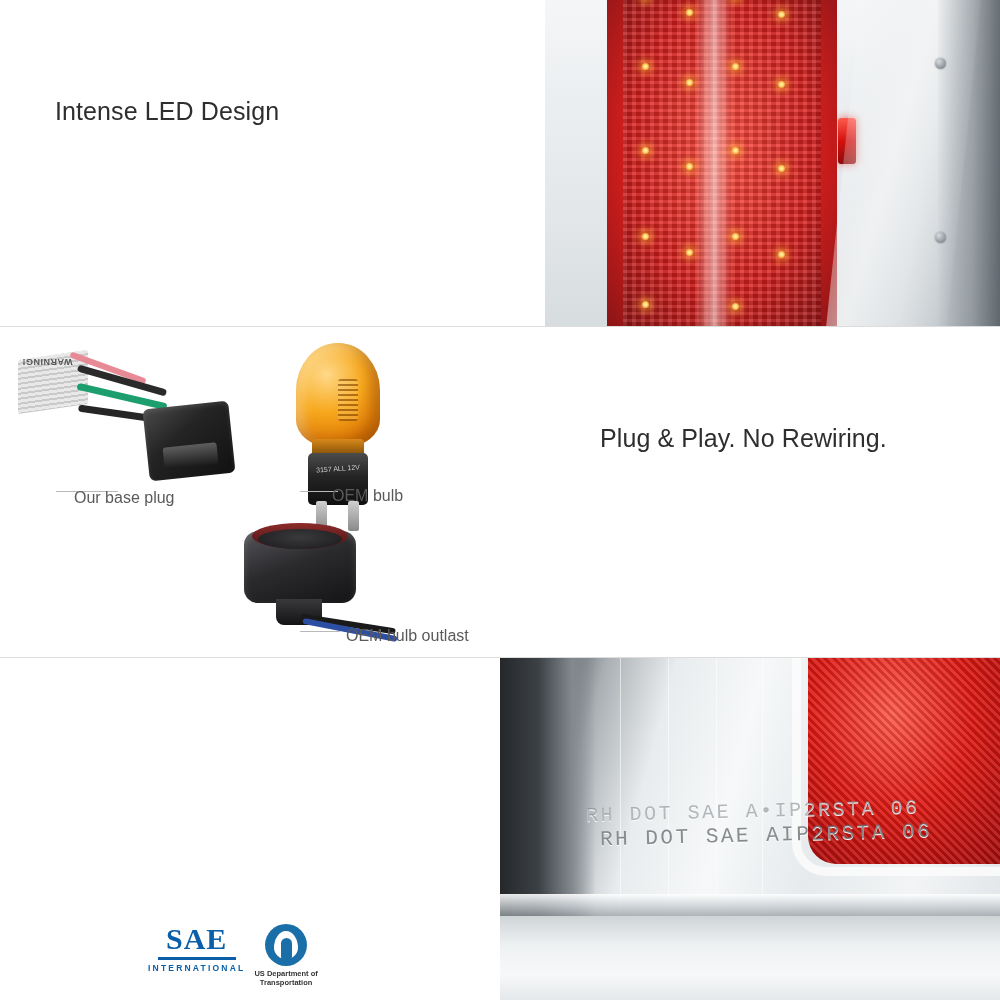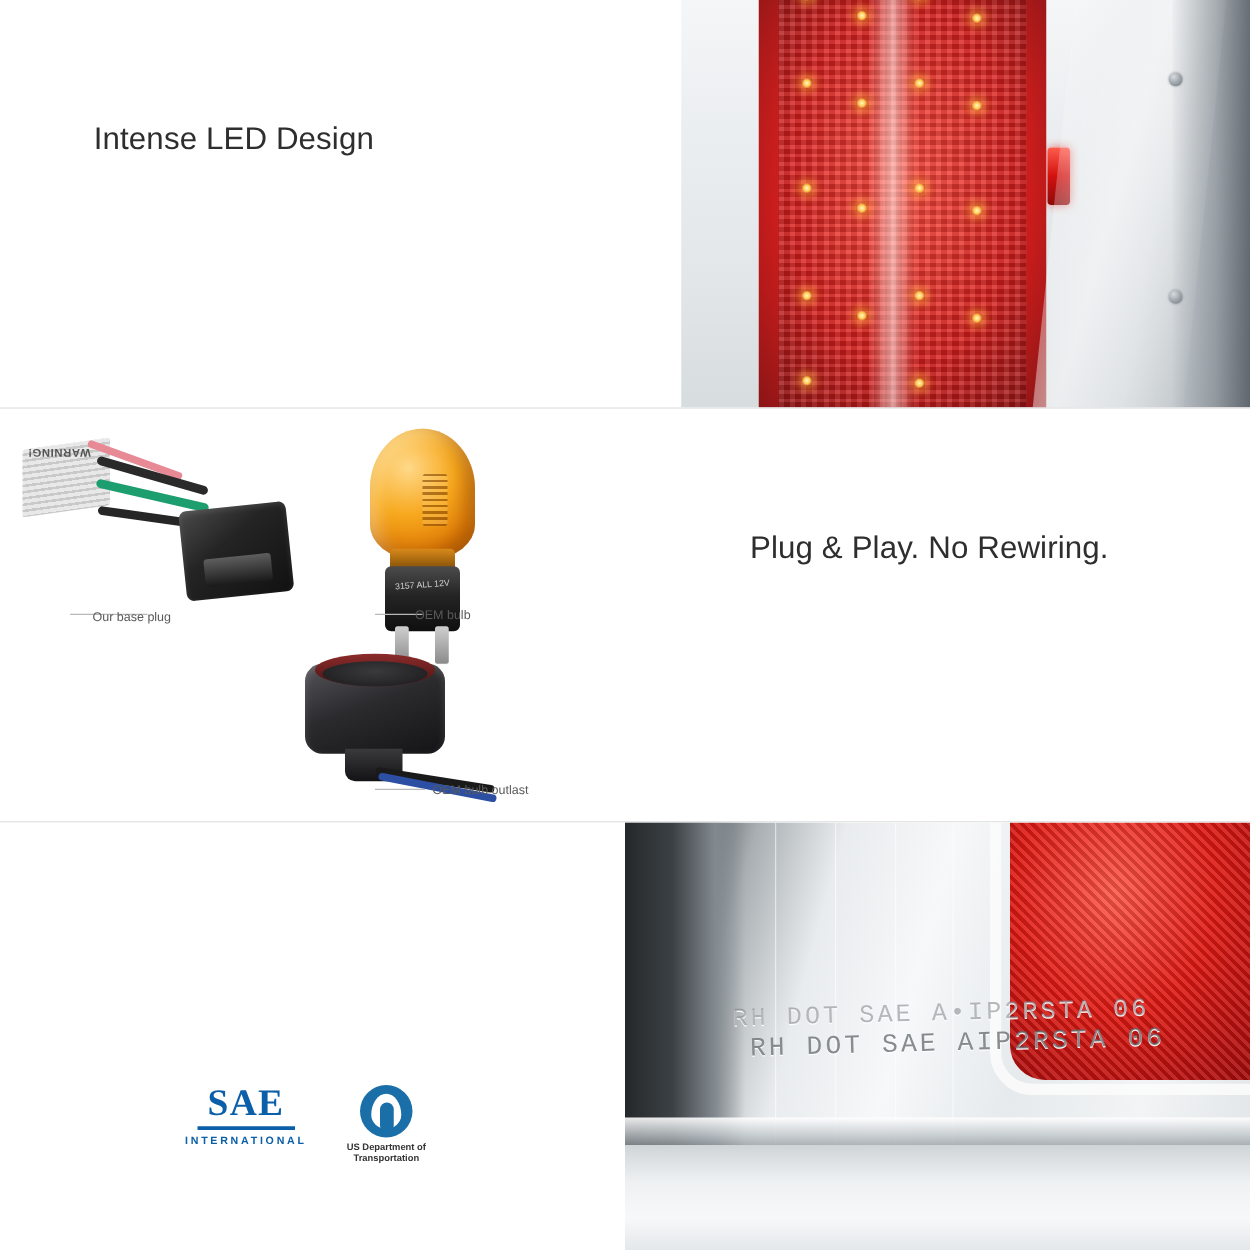--- a/index.html
+++ b/index.html
@@ -59,21 +59,20 @@
   #section-led {
     left: 0; top: 0; width: 1000px; height: 326px;
     background: #ffffff;
     overflow: hidden;
   }
   #led-text {
     position: absolute;
     left: 55px;
     top: 98px;
     width: 440px;
-    margin-left: 20px;
   }
   
   #led-photo {
     position: absolute;
     left: 545px;
     top: -30px;
     width: 455px;
     height: 356px;
     overflow: hidden;
     background:
@@ -157,21 +156,21 @@
     left: 600px;
     top: 98px;
     width: 400px;
   }
   #plug-photos {
     position: absolute;
     left: 0; top: 0; width: 500px; height: 330px;
   }
   .cap {
     position: absolute;
-    font-size: 10px;
+    font-size: 16px;
     color: #5a5a5a;
     white-space: nowrap;
   }
   .leader {
     position: absolute;
     height: 1px;
     background: #b9b9b9;
   }
 
   
@@ -385,24 +384,24 @@
     color: rgba(95,101,106,0.75);
     text-shadow: 0 1px 0 rgba(255,255,255,0.95);
     white-space: nowrap;
     transform: rotate(-1.5deg);
   }
 
   
   #logos {
     position: absolute;
     left: 148px;
-    top: 868px;
+    top: 924px;
     display: flex;
     align-items: flex-start;
-    gap: 32px;
+    gap: 9px;
   }
   .logo-block { text-align: center; }
   #sae-logo .sae-word {
     font-family: "Liberation Serif", serif;
     font-size: 30px;
     font-weight: bold;
     color: #0a5fa8;
     letter-spacing: 1px;
     line-height: 1;
   }

